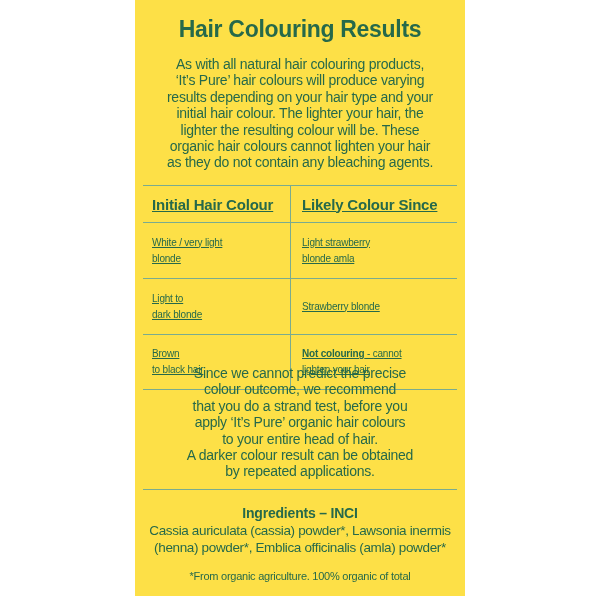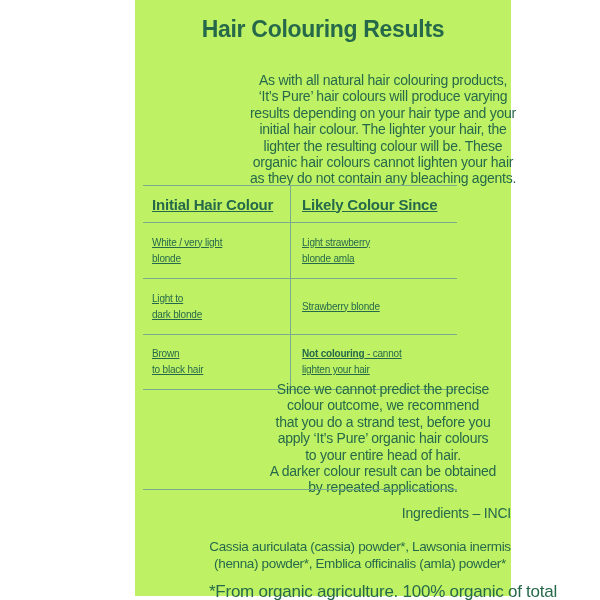--- a/index.html
+++ b/index.html
@@ -10,44 +10,43 @@
   }
   .page {
     position: relative;
     width: 600px; height: 600px;
     background: #ffffff;
     overflow: hidden;
   }
   .panel {
     position: absolute;
     left: 135px; top: 0;
-    width: 376px; height: 596px;
-    background: #bef264;
+    width: 330px; height: 596px;
+    background: #fde047;
   }
   .title {
     position: absolute;
     top: 16px; left: 0; width: 100%;
     margin: 0;
     text-align: center;
     font-size: 23px;
     font-weight: bold;
     letter-spacing: -0.3px;
     color: #26694a;
   }
   .para {
     position: absolute;
     left: 0; width: 100%;
-    margin: 16px;
+    margin: 0;
     text-align: center;
     white-space: pre-line;
     font-size: 14px;
     line-height: 16.4px;
     letter-spacing: -0.25px;
     color: #26694a;
-    padding-left: 44px;
   }
   .intro { top: 56px; }
   .strand { top: 365px; }
   .results-table {
     position: absolute;
     top: 185px; left: 8px;
     width: 314px;
     border-collapse: collapse;
     table-layout: fixed;
     color: #26694a;
@@ -81,37 +80,37 @@
     position: absolute;
     top: 489px; left: 8px;
     width: 314px;
     margin: 0; border: none;
     border-top: 1.5px solid #7aab8f;
   }
   .ing-heading {
     position: absolute;
     top: 505px; left: 0; width: 100%;
     margin: 0;
-    text-align: right;
+    text-align: center;
     font-size: 14px;
-    font-weight: normal;
+    font-weight: bold;
     letter-spacing: -0.2px;
     color: #26694a;
   }
   .ing-list {
     top: 523px;
     left: -10px; width: 350px;
     font-size: 13.5px;
     line-height: 16.5px;
     letter-spacing: -0.35px;
     text-align: center;
   }
   .footnote {
     top: 568px;
-    font-size: 17px;
+    font-size: 11px;
     letter-spacing: -0.25px;
   }
 </style>
 </head>
 <body>
 
 <div class="page">
   <div class="panel">
 
     <h1 class="title">Hair Colouring Results</h1>

